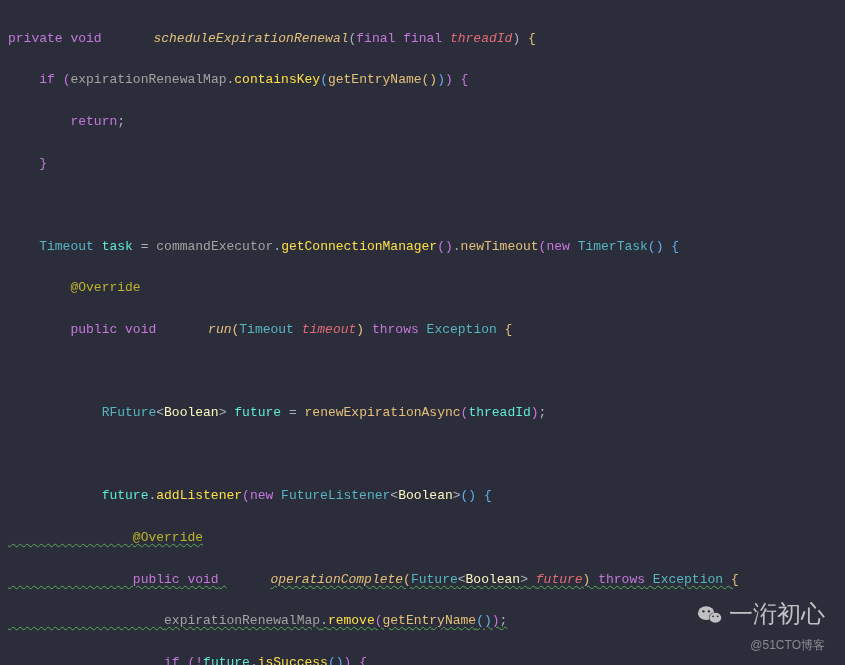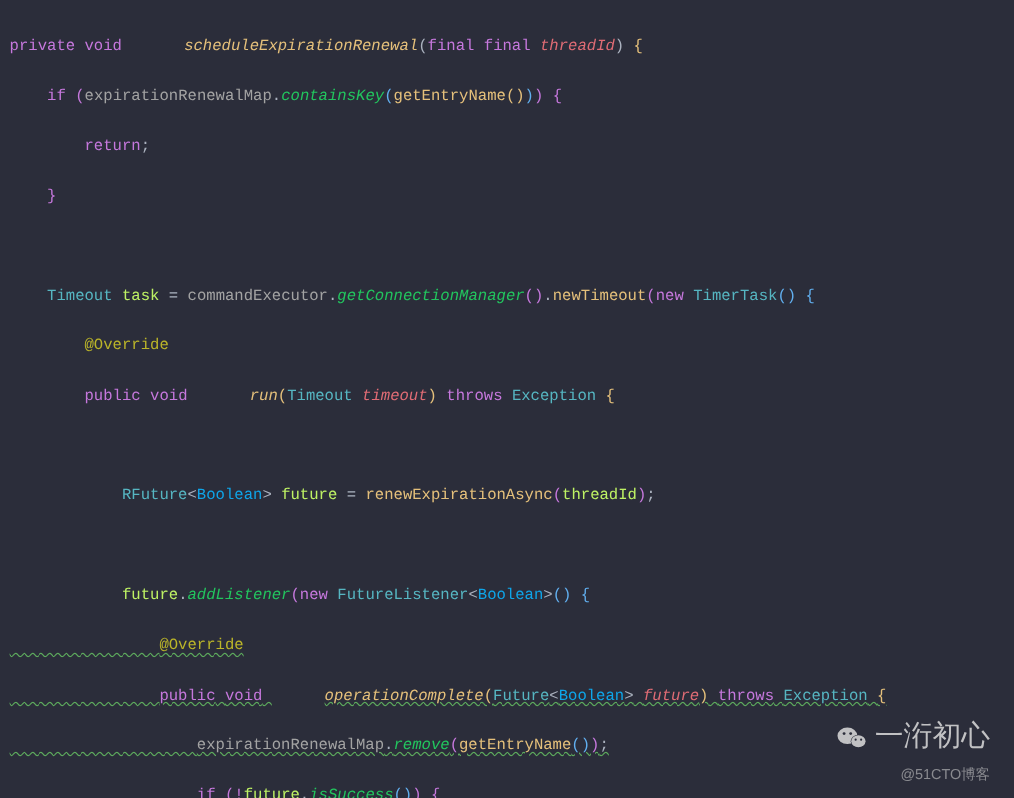--- a/index.html
+++ b/index.html
@@ -33,37 +33,36 @@
     .fn-name {
       color: #e5c07b;
       font-style: italic;
       margin-left: 44px;
     }
     .param-name {
       color: #e06c75;
       font-style: italic;
     }
     .var-name {
-      color: #bef264;
+      color: #5eead4;
     }
     .field {
       color: #a3a3a3;
     }
     .method-call {
-      color: #22c55e;
-      font-style: italic;
+      color: #fde047;
     }
     .method-yellow {
       color: #e5c07b;
     }
     .class-name {
       color: #56b6c2;
     }
     .generic-type {
-      color: #0ea5e9;
+      color: #fef9c3;
       margin-top: 15px;
     }
     .paren {
       color: #abb2bf;
     }
     .brace-yellow {
       color: #e5c07b;
     }
     .brace-purple {
       color: #c678dd;

